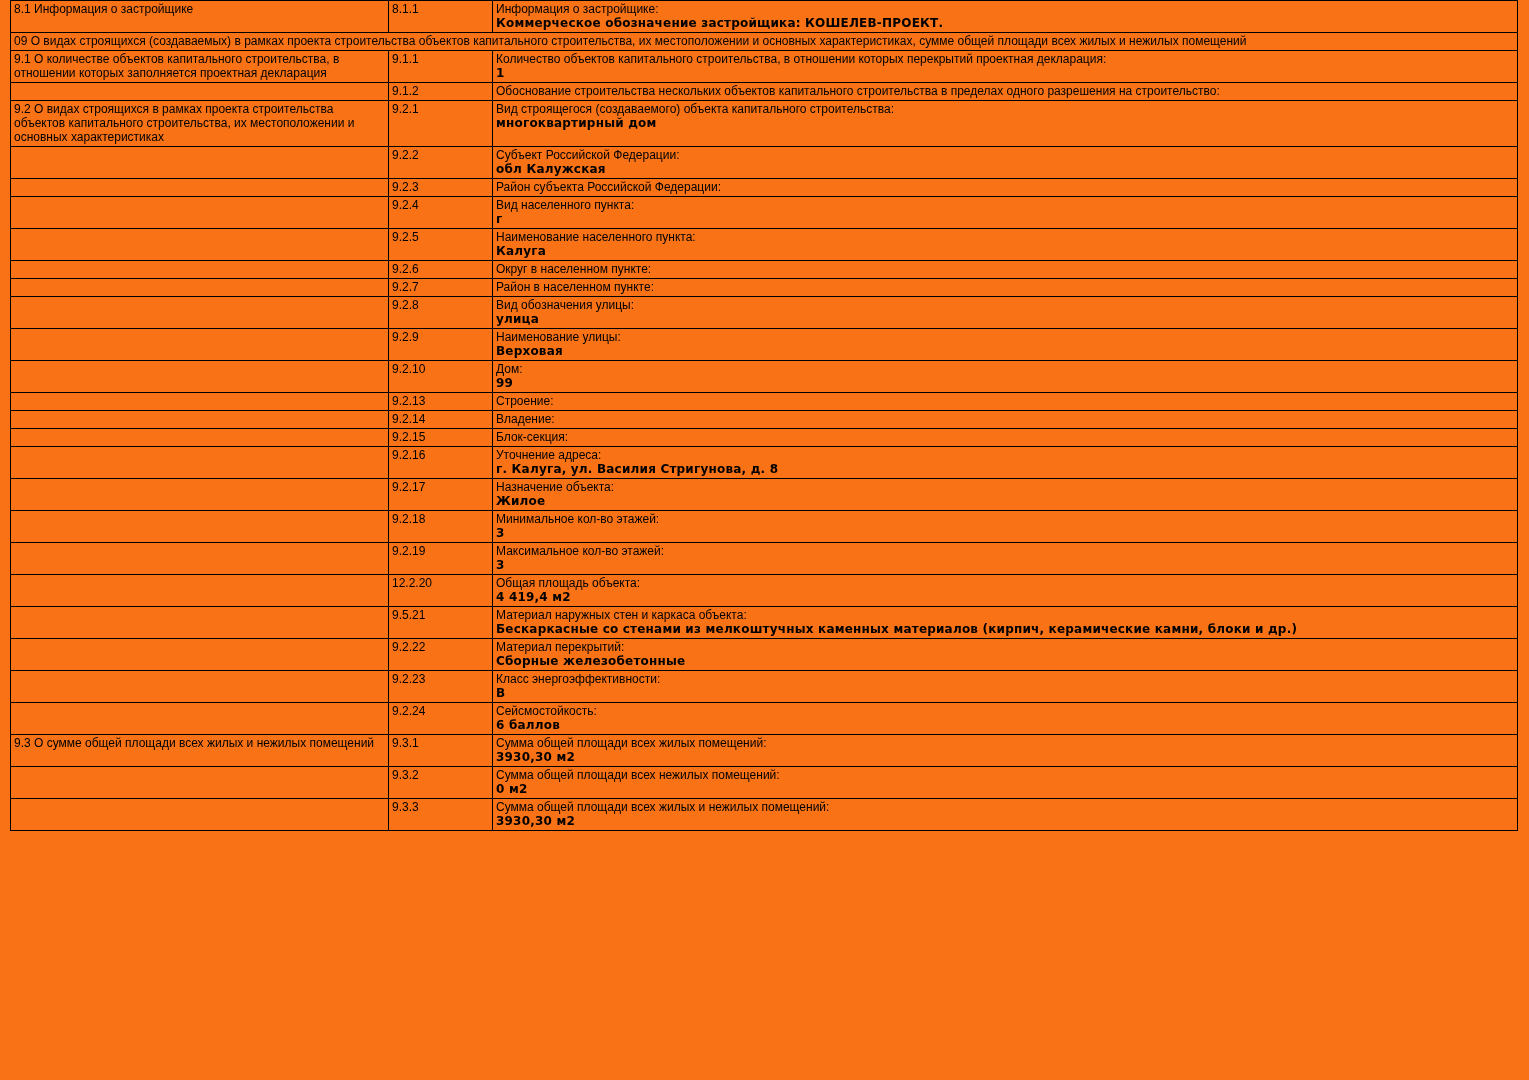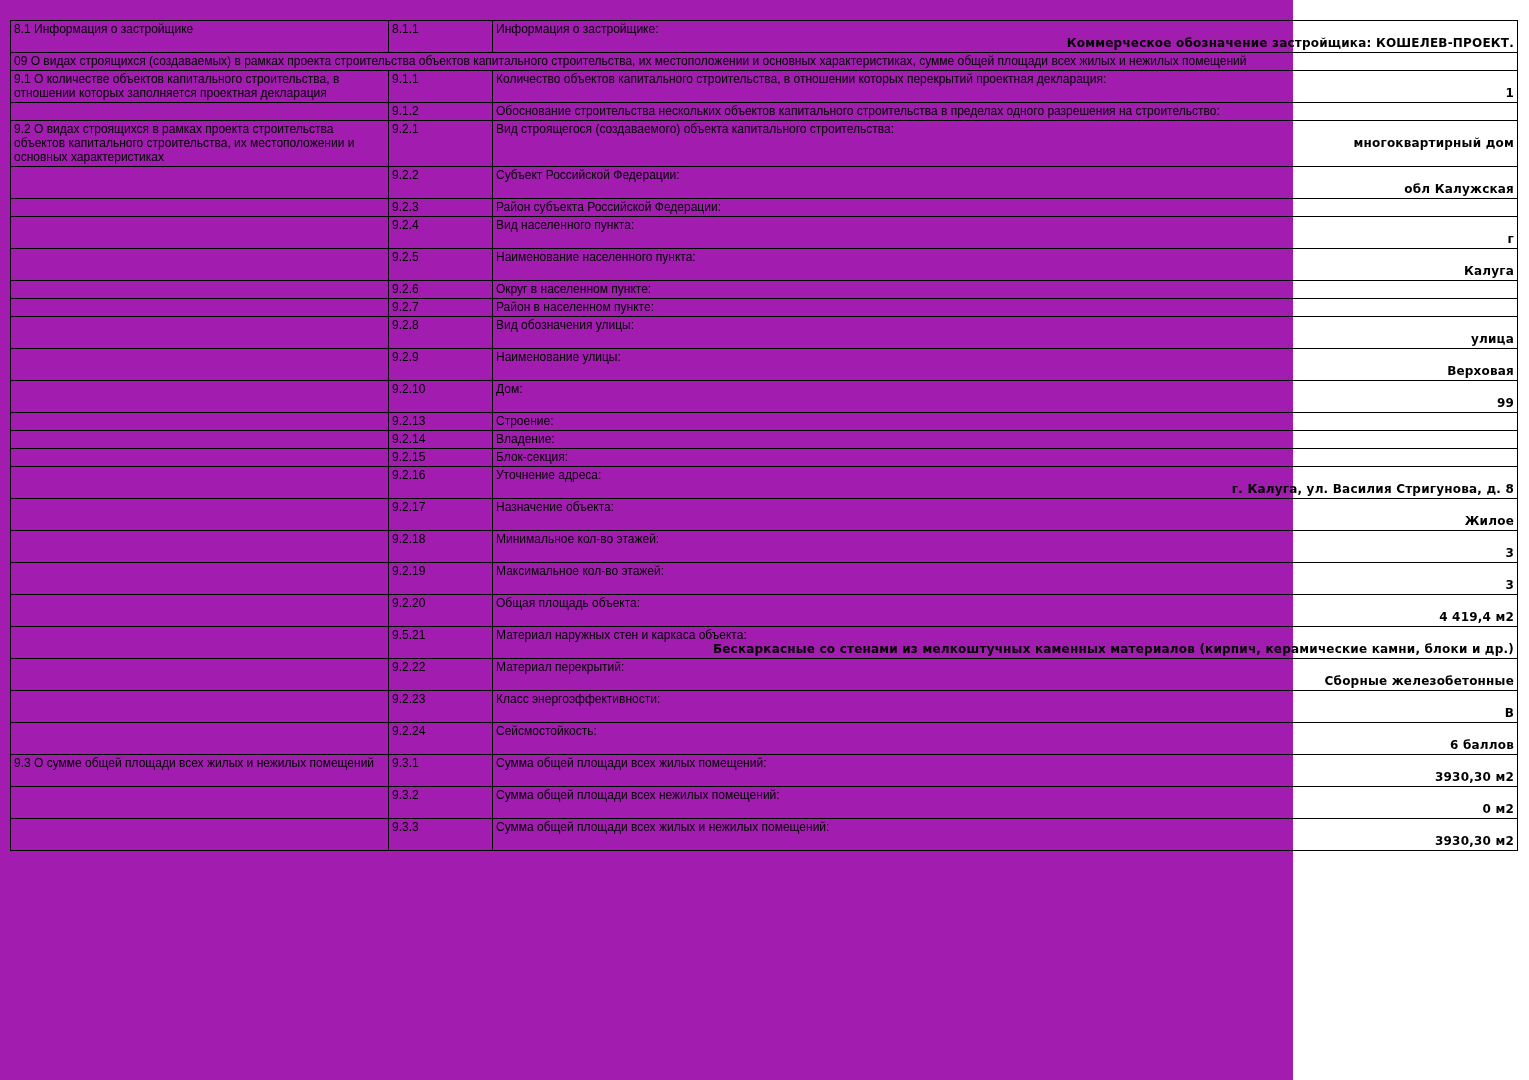--- a/index.html
+++ b/index.html
@@ -3,25 +3,25 @@
 <meta charset="utf-8">
 <style>
   html, body {
     margin: 0;
     padding: 0;
     background: #ffffff;
     font-family: "Liberation Sans", "DejaVu Sans", sans-serif;
     color: #000000;
   }
   .page {
-    width: 1293px;
+    width: 1529px;
     min-height: 1080px;
-    background: #a21caf;
+    background: #f97316;
     box-sizing: border-box;
-    padding: 20px 12px 0 10px;
+    padding: 0 12px 0 10px;
   }
   table.decl {
     border-collapse: collapse;
     table-layout: fixed;
     width: 1507px;
   }
   table.decl td {
     border: 1px solid #000000;
     font-size: 12px;
     line-height: 14px;
@@ -45,21 +45,20 @@
     white-space: nowrap;
     overflow: hidden;
   }
   .field-label {
     font-weight: normal;
   }
   .field-value {
     font-weight: bold;
     font-family: "DejaVu Sans", "Liberation Sans", sans-serif;
     letter-spacing: 0.2px;
-    text-align: right;
   }
 </style>
 </head>
 <body>
 
 <div class="page">
   <table class="decl">
     <colgroup>
       <col style="width:378px">
       <col style="width:104px">
@@ -217,21 +216,21 @@
         <tr>
           <td class="col-section"></td>
           <td class="col-code">9.2.19</td>
           <td class="col-value">
             <div class="field-label">Максимальное кол-во этажей:</div>
             <div class="field-value">3</div>
           </td>
         </tr>
         <tr>
           <td class="col-section"></td>
-          <td class="col-code">9.2.20</td>
+          <td class="col-code">12.2.20</td>
           <td class="col-value">
             <div class="field-label">Общая площадь объекта:</div>
             <div class="field-value">4 419,4 м2</div>
           </td>
         </tr>
         <tr>
           <td class="col-section"></td>
           <td class="col-code">9.5.21</td>
           <td class="col-value">
             <div class="field-label">Материал наружных стен и каркаса объекта:</div>

